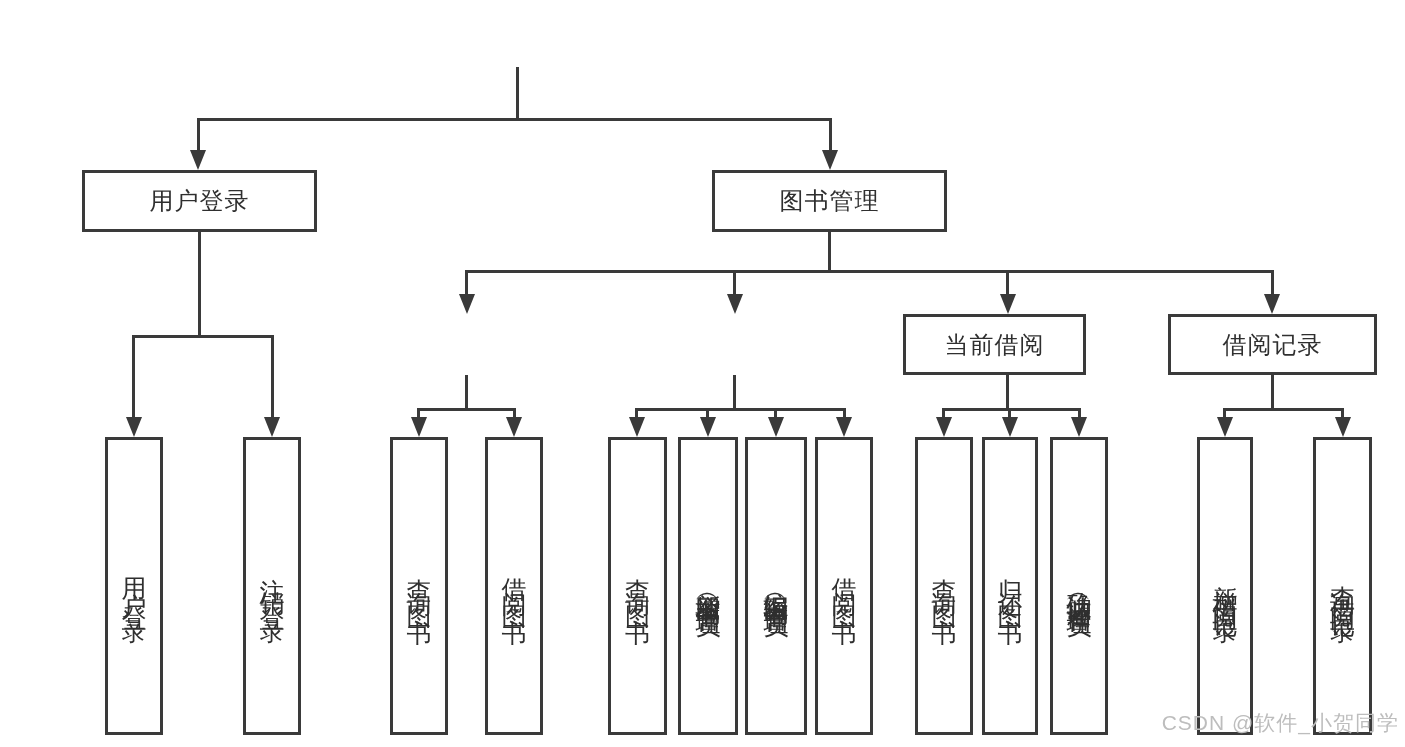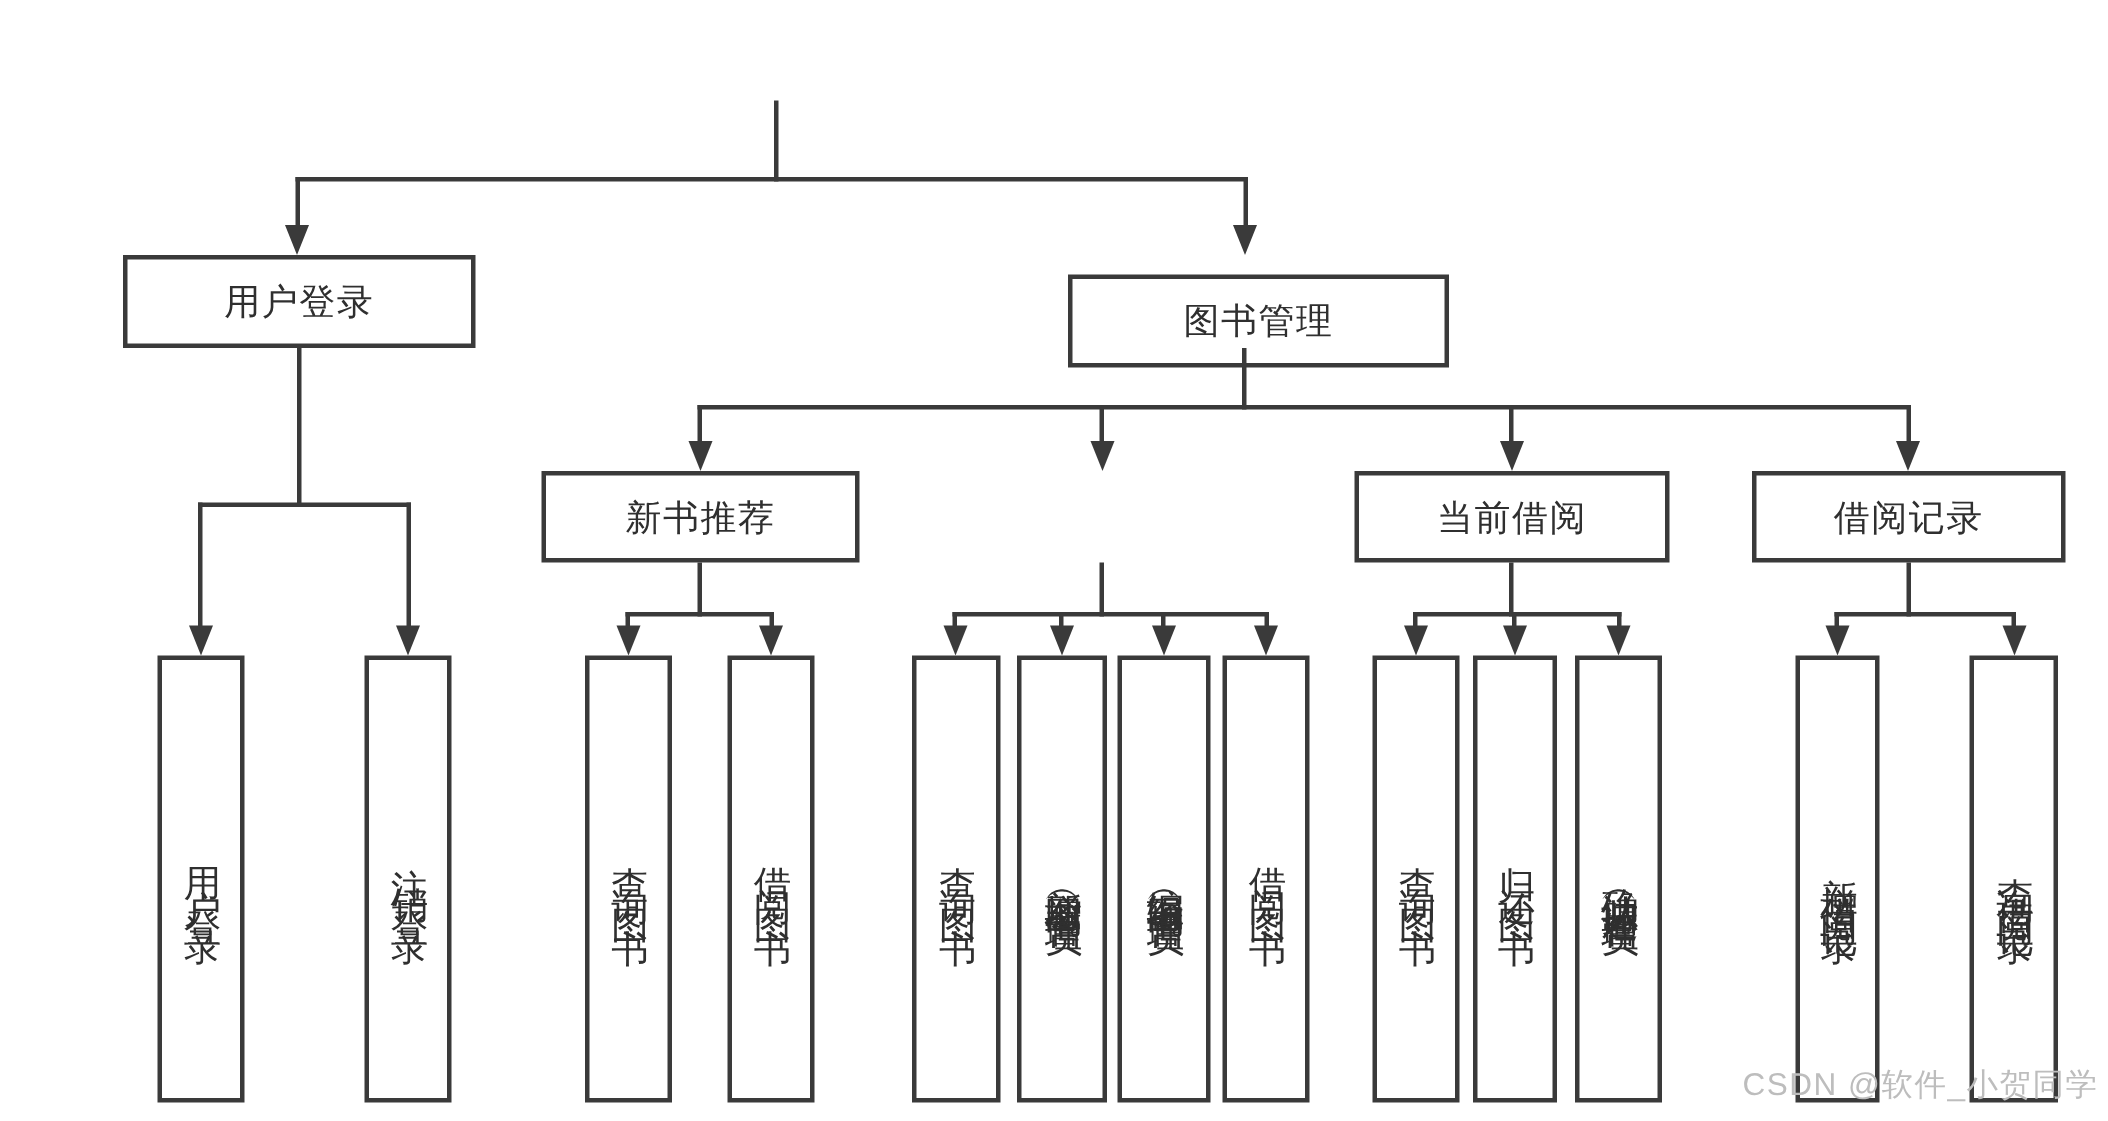--- a/index.html
+++ b/index.html
@@ -33,28 +33,25 @@
 </style>
 </head>
 <body>
 
 <div class="canvas">
 
 
   <div class="box hbox" style="left:82px;top:170px;width:235px;height:62px;">
     <span>用户登录</span>
   </div>
-  <div class="box hbox" style="left:712px;top:170px;width:254px;height:62px;margin-top:13px;">
+  <div class="box hbox" style="left:712px;top:170px;width:235px;height:62px;">
     <span>图书管理</span>
   </div>
 
-  <div class="box hbox" style="left:361px;top:314px;width:212px;height:61px;">
-    <span>新书推荐</span>
-  </div>
-  <div class="box hbox" style="left:903px;top:314px;width:210px;height:61px;">
+  <div class="box hbox" style="left:903px;top:314px;width:183px;height:61px;">
     <span>当前借阅</span>
   </div>
   <div class="box hbox" style="left:1168px;top:314px;width:209px;height:61px;font-family:Liberation Mono, monospace;">
     <span>借阅记录</span>
   </div>
 
   <div class="box leaf" style="left:105px;">
     <span class="sp4">用户登录</span>
   </div>
   <div class="box leaf" style="left:243px;">

